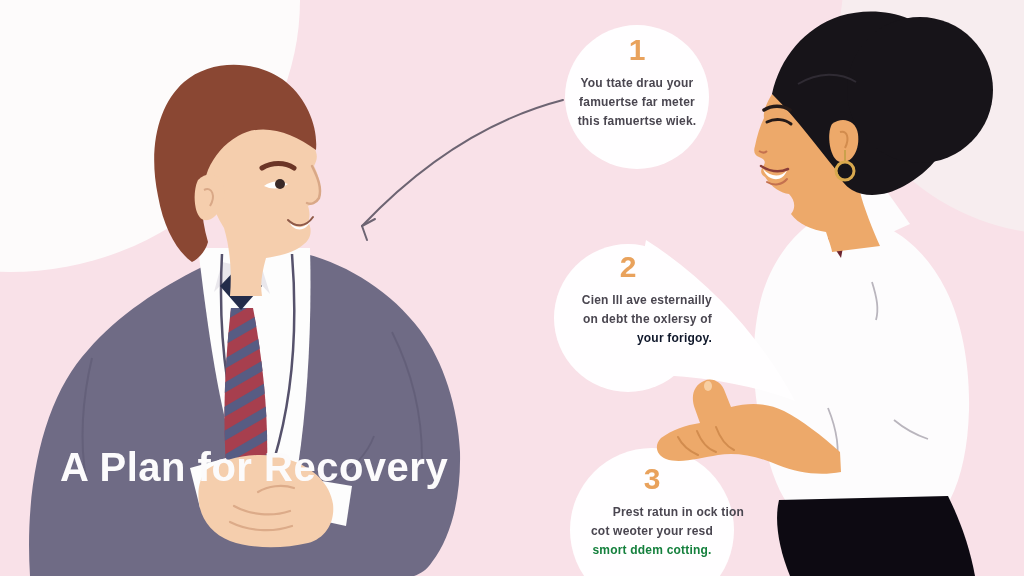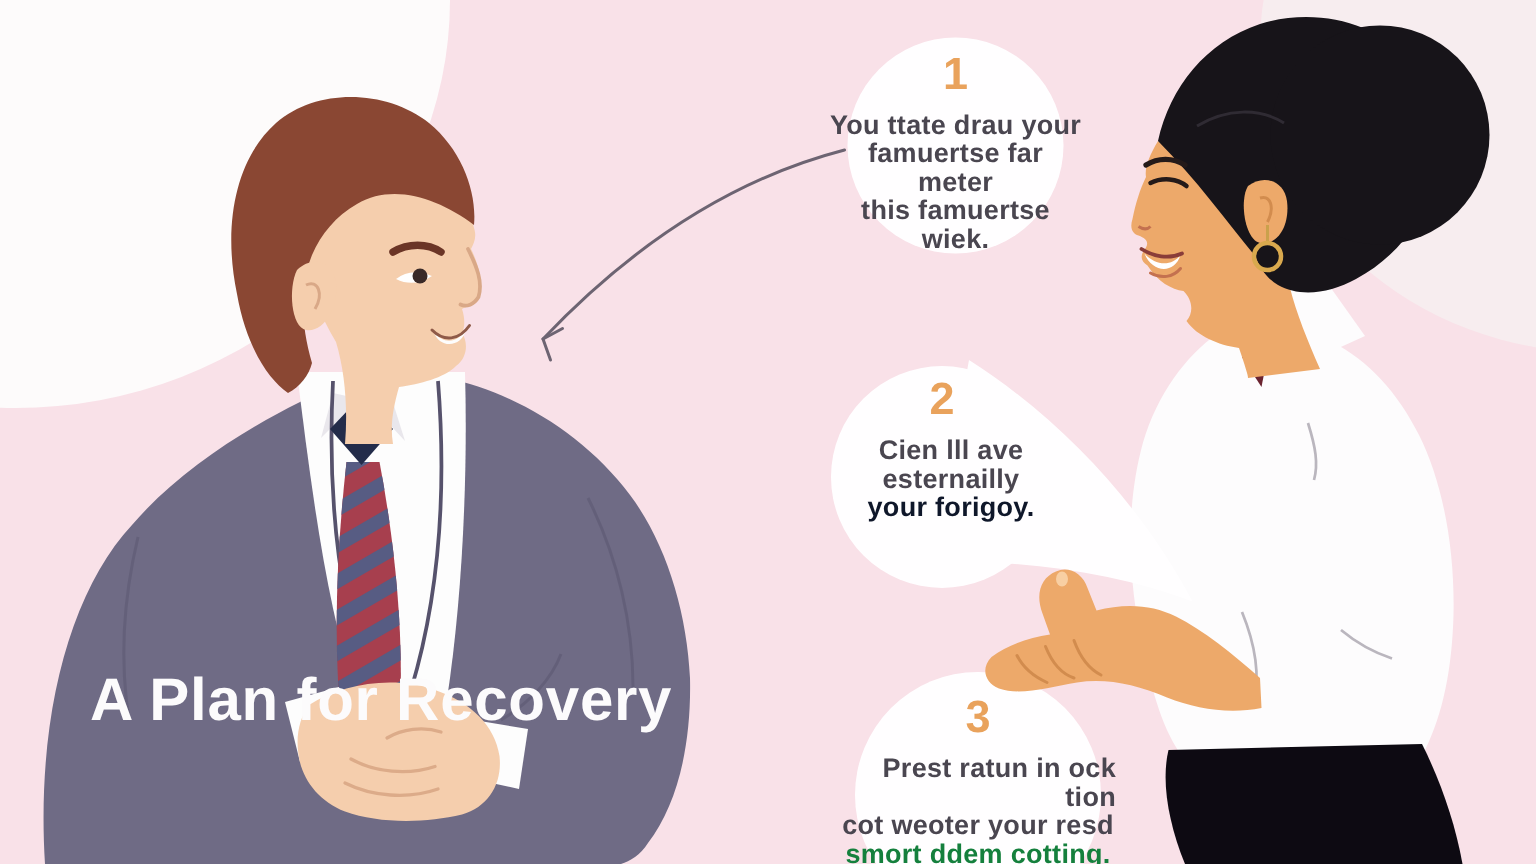--- a/index.html
+++ b/index.html
@@ -5,24 +5,24 @@
   html,body{margin:0;padding:0;background:#e8e4e6;}
   .canvas{
     position:relative;width:1024px;height:576px;overflow:hidden;
     font-family:"Liberation Sans", sans-serif;
     background:#f9e1e8;
   }
   .canvas svg{position:absolute;left:0;top:0;z-index:0;}
   .step-panel{position:absolute;z-index:2;}
   .step-number{font-weight:700;font-size:30px;line-height:34px;text-align:center;}
   .step-lines{margin-top:7px;}
-  .step-line{font-size:18px;line-height:19px;font-weight:700;letter-spacing:.2px;}
+  .step-line{font-size:12px;line-height:19px;font-weight:700;letter-spacing:.2px;}
   .center .step-line{text-align:center;}
   .left-align .step-lines{padding-left:12px;}
-  .left-align .step-line{text-align:center;}
+  .left-align .step-line{text-align:right;}
   .title{
     position:absolute;left:60px;top:445px;z-index:2;
     font-size:40px;font-weight:700;letter-spacing:.5px;white-space:nowrap;
   }
 </style>
 </head>
 <body>
 
 <div class="canvas">
 
@@ -143,20 +143,21 @@
     <div class="step-line" style="color: rgb(74, 70, 80);">You ttate drau your</div>
     <div class="step-line" style="color: rgb(74, 70, 80);">famuertse far meter</div>
     <div class="step-line" style="color: rgb(74, 70, 80);">this famuertse wiek.</div>
   </div>
 </div>
 
 <div class="step-panel left-align" style="left:544px;top:250px;width:168px;">
   <div class="step-number" style="color: rgb(233, 162, 92);">2</div>
   <div class="step-lines">
     <div class="step-line" style="color: rgb(74, 70, 80);">Cien lll ave esternailly</div>
+    <div class="step-line" style="color: rgb(74, 70, 80);">on debt the oxlersy of</div>
     <div class="step-line" style="color: #0f172a;">your forigoy.</div>
   </div>
 </div>
 
 <div class="step-panel center" style="left:560px;top:462px;width:184px;">
   <div class="step-number" style="color: rgb(233, 162, 92);">3</div>
   <div class="step-lines">
     <div class="step-line" style="color: rgb(74, 70, 80); text-align: right;">Prest ratun in ock tion</div>
     <div class="step-line" style="color: rgb(74, 70, 80);">cot weoter your resd</div>
     <div class="step-line" style="color: #15803d;">smort ddem cotting.</div>

